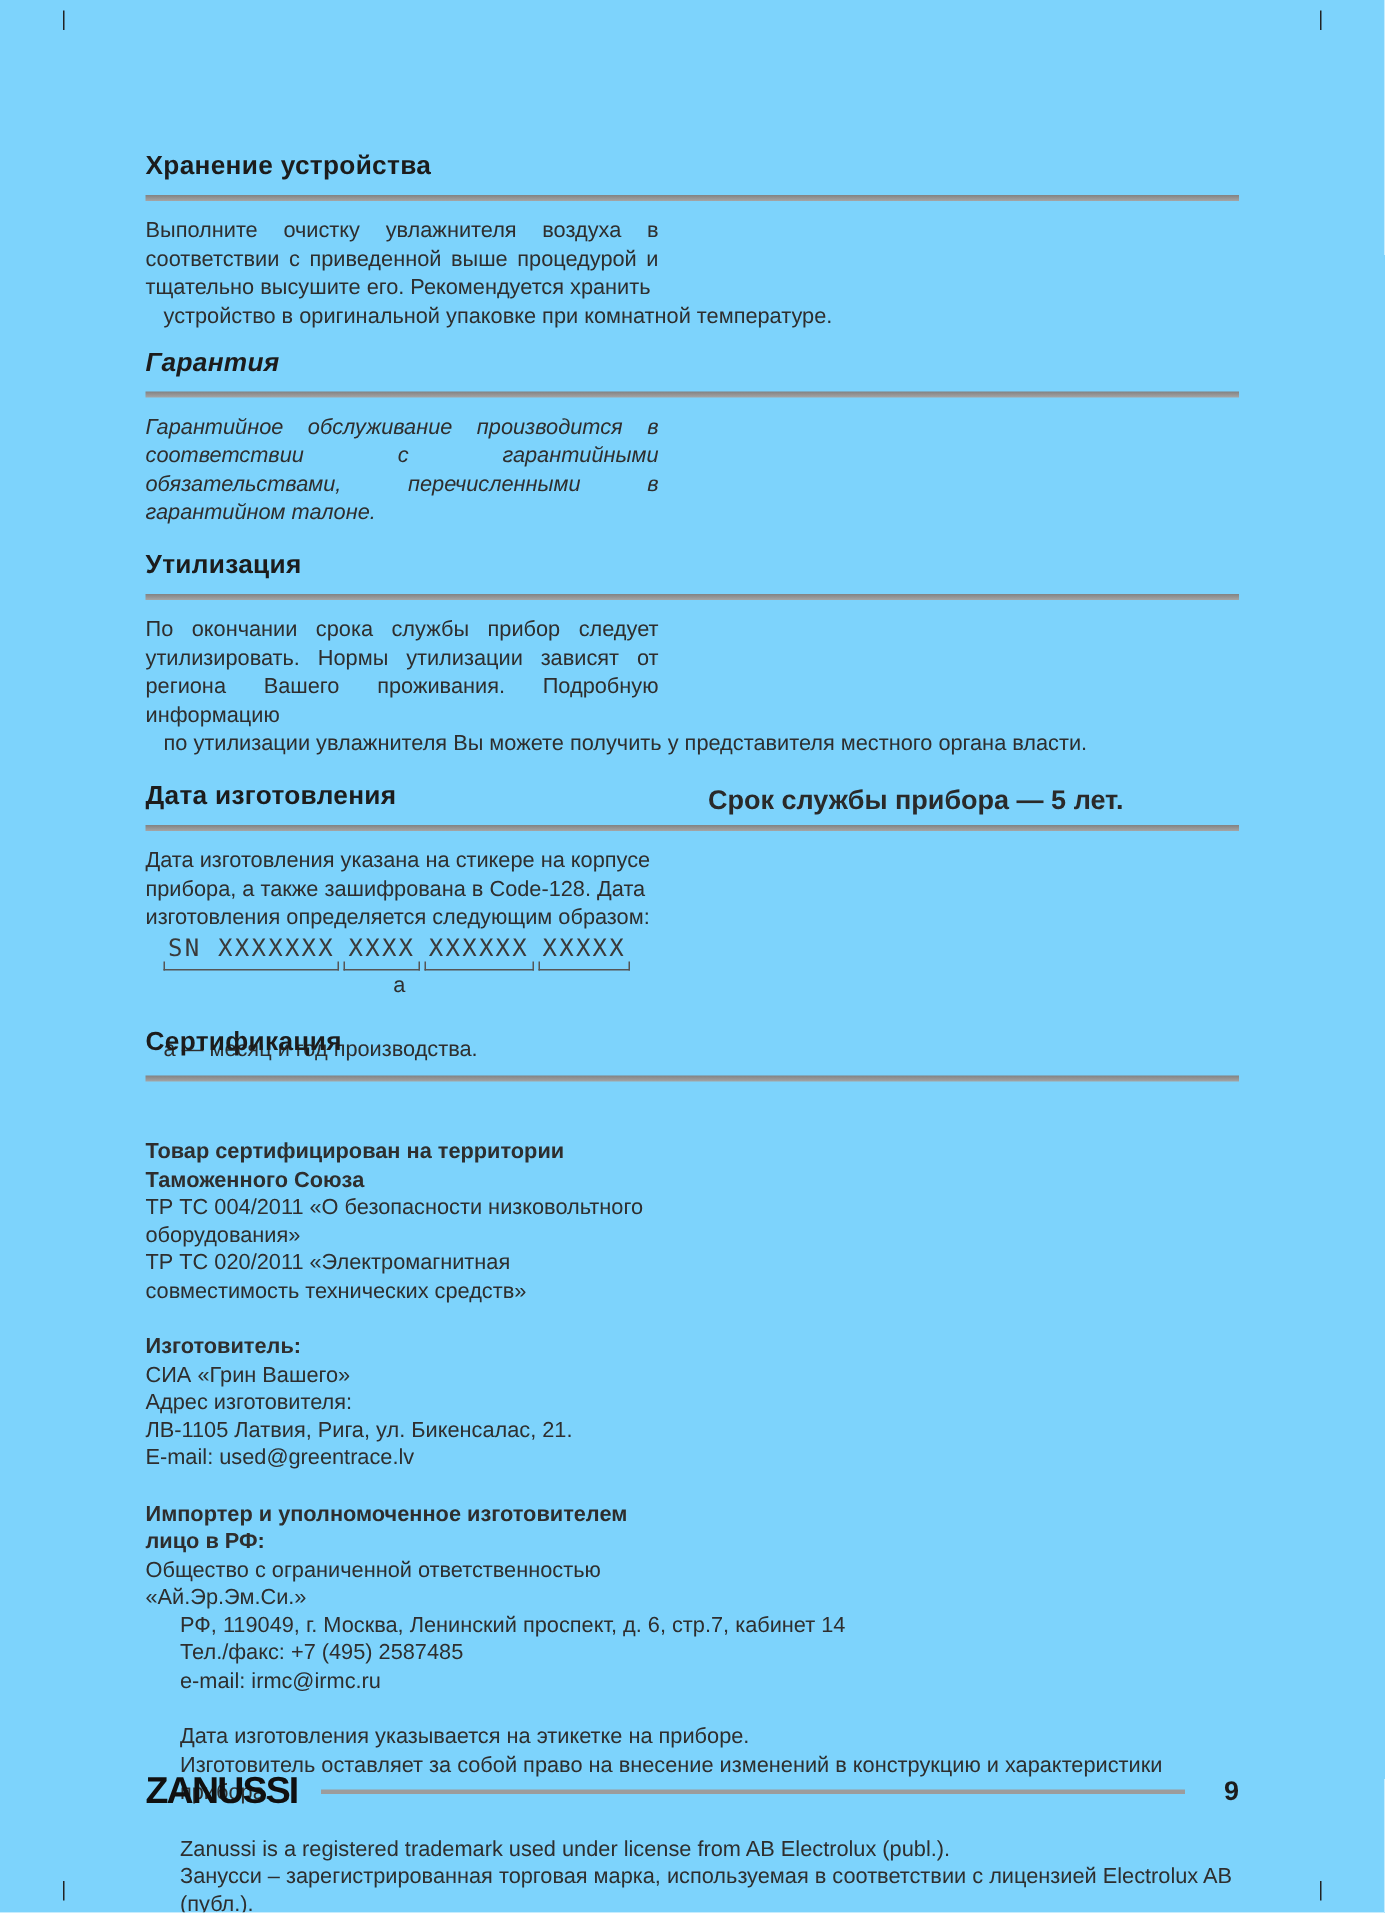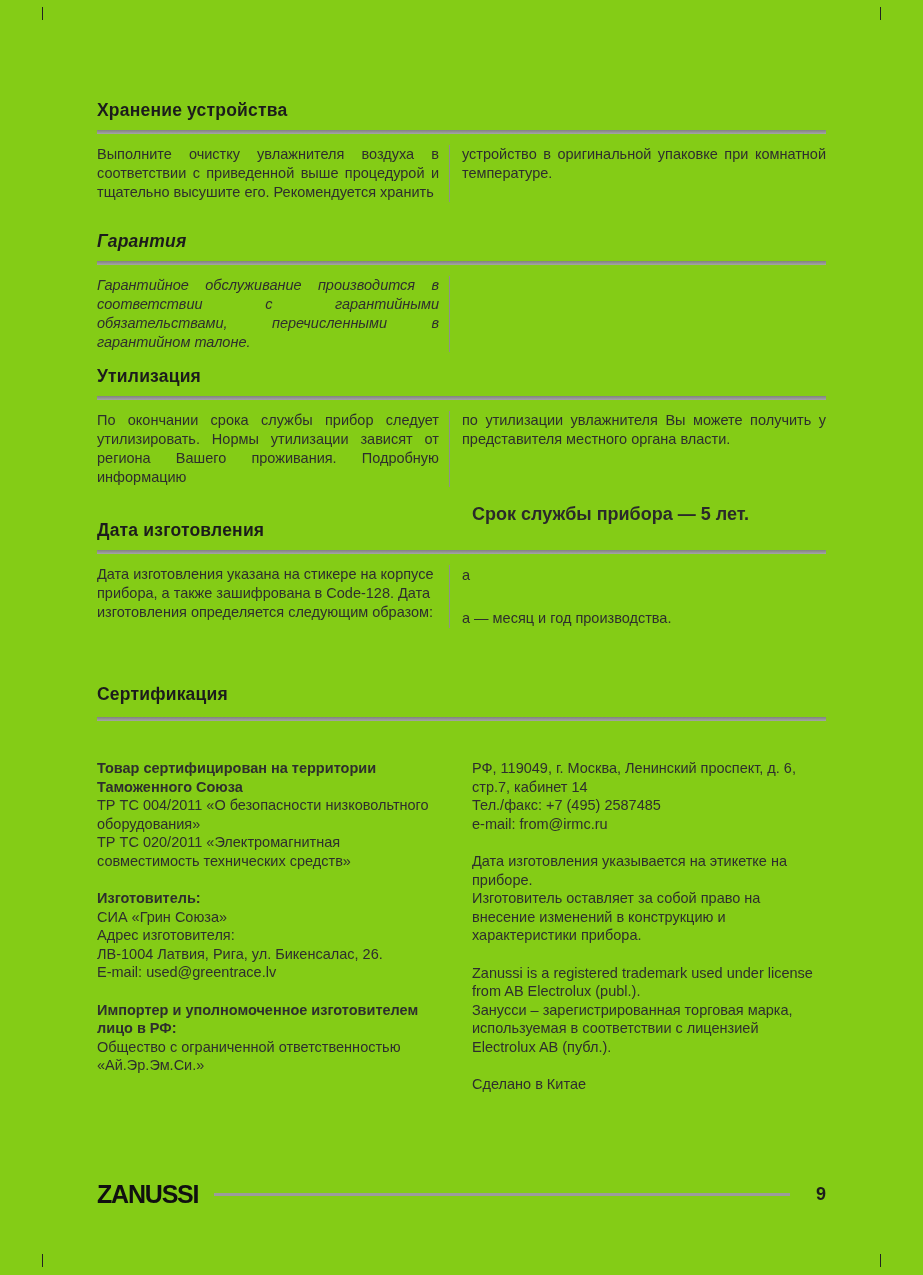--- a/index.html
+++ b/index.html
@@ -1,36 +1,36 @@
 <!DOCTYPE html>
 <html><head>
 <meta charset="utf-8">
 <style>
   *{box-sizing:border-box;margin:0;padding:0;}
   html,body{background:#ffffff;}
-  .page{position:relative;width:923px;height:1275px;margin:0 auto;background:#84cc16;overflow:hidden;
+  .page{position:relative;width:923px;height:1275px;margin:0 auto;background:#7dd3fc;overflow:hidden;
         font-family:"Liberation Sans","DejaVu Sans",sans-serif;color:#2e2e2e;}
   .crop{position:absolute;width:1px;height:13px;background:#222;}
   .crop.tl{left:42px;top:7px;}
   .crop.tr{left:880px;top:7px;}
   .crop.bl{left:42px;top:1254px;}
   .crop.br{left:880px;top:1254px;}
 
   .sec{position:absolute;left:97px;width:729px;}
   .sec-storage{top:100px;}
   .sec-warranty{top:231px;font-style:italic;}
   .sec-disposal{top:366px;}
   .sec-mdate{top:520px;}
   .sec-cert{top:684px;}
 
   h2{font-size:17.5px;font-weight:bold;color:#1c1c1c;letter-spacing:.2px;}
   .rule{height:4px;margin-top:9px;background:linear-gradient(180deg,#828282,#a5a5a5);}
   .sec-cert .rule{margin-top:12px;}
 
-  .cols{display:flex;margin-top:11px;font-size:14.5px;line-height:19px;}
+  .cols{display:flex;margin-top:11px;font-size:14.5px;line-height:19px;flex-direction:column;}
   .sec-cert .cols{margin-top:38px;line-height:18.5px;}
   .col-left{width:352px;padding-right:10px;}
   .divider{width:1px;background:#8f8f8f;}
   .col-right{flex:1;padding-left:12px;}
   .nodiv .col-right{padding-left:23px;}
   .just{text-align:justify;}
   .b{font-weight:bold;}
   .gap{margin-top:19px;}
 
   .service{margin-left:375px;margin-top:17px;font-weight:bold;font-size:18px;color:#2a2a2a;}
@@ -91,47 +91,50 @@
   </section>
 
   <section class="sec sec-mdate">
     <h2>Дата изготовления</h2>
     <div class="rule"></div>
     <div class="cols">
       <p class="col-left">Дата изготовления указана на стикере на корпусе прибора, а также зашифрована в Code-128. Дата изготовления определяется следующим образом:</p>
       <div class="divider"></div>
       <div class="col-right">
         <div class="sn-wrap">
+          <div class="sn-row">
+            <span class="sn-seg">SN XXXXXXX</span><span class="sn-seg">XXXX</span><span class="sn-seg">XXXXXX</span><span class="sn-seg">XXXXX</span>
+          </div>
           <div class="sn-a">а</div>
         </div>
         <p class="legend">а — месяц и год производства.</p>
       </div>
     </div>
   </section>
 
   <section class="sec sec-cert">
     <h2>Сертификация</h2>
     <div class="rule"></div>
     <div class="cols nodiv">
       <div class="col-left">
         <p class="b">Товар сертифицирован на территории Таможенного Союза</p>
         <p>ТР ТС 004/2011 «О безопасности низковольтного оборудования»</p>
         <p>ТР ТС 020/2011 «Электромагнитная совместимость технических средств»</p>
         <p class="b gap">Изготовитель:</p>
-        <p>СИА «Грин Союза»</p>
+        <p>СИА «Грин Вашего»</p>
         <p>Адрес изготовителя:</p>
-        <p>ЛВ-1004 Латвия, Рига, ул. Бикенсалас, 26.</p>
+        <p>ЛВ-1105 Латвия, Рига, ул. Бикенсалас, 21.</p>
         <p>E-mail: used@greentrace.lv</p>
         <p class="b gap">Импортер и уполномоченное изготовителем лицо в РФ:</p>
         <p>Общество с ограниченной ответственностью «Ай.Эр.Эм.Си.»</p>
       </div>
       <div class="col-right">
         <p>РФ, 119049, г. Москва, Ленинский проспект, д. 6, стр.7, кабинет 14</p>
         <p>Тел./факс: +7 (495) 2587485</p>
-        <p>e-mail: from@irmc.ru</p>
+        <p>e-mail: irmc@irmc.ru</p>
         <p class="gap">Дата изготовления указывается на этикетке на приборе.</p>
         <p>Изготовитель оставляет за собой право на внесение изменений в конструкцию и характеристики прибора.</p>
         <p class="gap">Zanussi is a registered trademark used under license from AB Electrolux (publ.).</p>
         <p>Занусси – зарегистрированная торговая марка, используемая в соответствии с лицензией Electrolux AB (публ.).</p>
         <p class="gap">Сделано в Китае</p>
       </div>
     </div>
   </section>
 
   <div class="footer">

